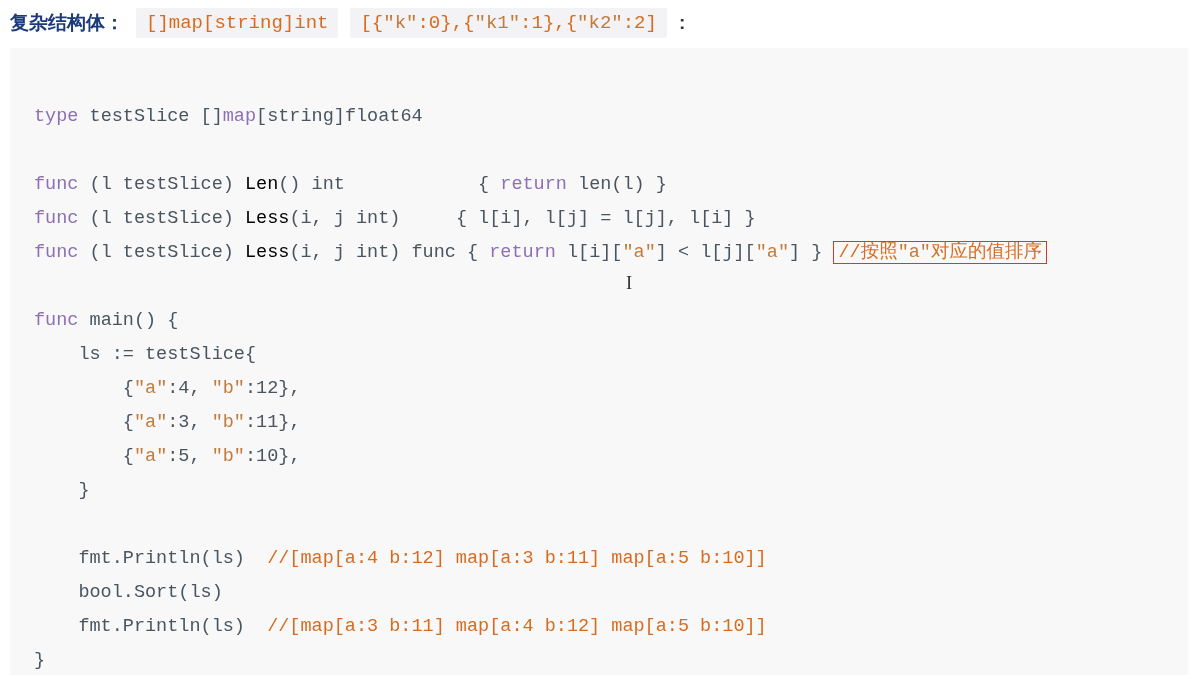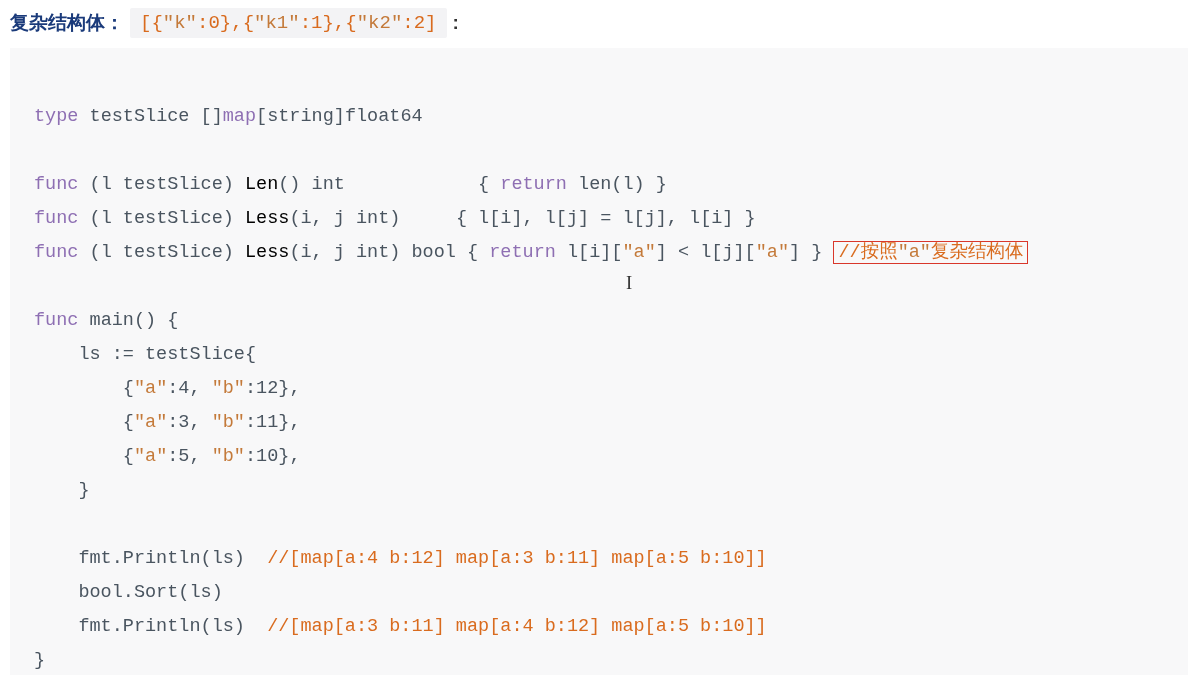--- a/index.html
+++ b/index.html
@@ -8,21 +8,21 @@
       box-sizing: border-box;
     }
     body {
       font-family: "SimSun", "Microsoft YaHei", sans-serif;
       background: #ffffff;
       padding: 8px 10px;
     }
     .header-line {
       display: flex;
       align-items: center;
-      gap: 6px;
+      gap: 12px;
       margin-bottom: 10px;
       font-size: 19px;
     }
     .header-label {
       font-weight: bold;
       color: #1a3a7a;
     }
     .inline-chip {
       background: #f3f3f5;
       padding: 4px 10px;
@@ -60,30 +60,31 @@
       font-family: serif;
       color: #333;
       position: absolute;
     }
   </style>
 </head>
 <body>
 
 <div class="header-line">
   <span class="header-label">复杂结构体：</span>
+  <span class="inline-chip">[]map[string]int</span>
   <span class="inline-chip"><span>[{</span><span class="s">"k"</span><span>:0},{</span><span class="s">"k1"</span><span>:1},{</span><span class="s">"k2"</span><span>:2]</span></span>
   <span style="color:#333;font-weight:bold">:</span>
 </div>
 
 <div class="code-block">
 <span class="cursor-i" style="left:616px; top:218px;">I</span><span class="kw">type</span><span> testSlice []</span><span class="kw">map</span><span>[string]float64</span>
 
 <span class="kw">func</span><span> (l testSlice) </span><span class="fn">Len</span><span>() int            { </span><span class="kw">return</span><span> len(l) }</span>
 <span class="kw">func</span><span> (l testSlice) </span><span class="fn">Less</span><span>(i, j int)     { l[i], l[j] = l[j], l[i] }</span>
-<span class="kw">func</span><span> (l testSlice) </span><span class="fn">Less</span><span>(i, j int) bool { </span><span class="kw">return</span><span> l[i][</span><span class="str-q">"a"</span><span>] &lt; l[j][</span><span class="str-q">"a"</span><span>] } </span><span class="boxed-comment"><span>//按照</span><span class="str-q">"a"</span><span>复杂结构体</span></span>
+<span class="kw">func</span><span> (l testSlice) </span><span class="fn">Less</span><span>(i, j int) func { </span><span class="kw">return</span><span> l[i][</span><span class="str-q">"a"</span><span>] &lt; l[j][</span><span class="str-q">"a"</span><span>] } </span><span class="boxed-comment"><span>//按照</span><span class="str-q">"a"</span><span>对应的值排序</span></span>
 
 <span class="kw">func</span><span> main() {</span>
 <span>    ls := testSlice{</span>
 <span>        {</span><span class="str-q">"a"</span><span>:4, </span><span class="str-q">"b"</span><span>:12},</span>
 <span>        {</span><span class="str-q">"a"</span><span>:3, </span><span class="str-q">"b"</span><span>:11},</span>
 <span>        {</span><span class="str-q">"a"</span><span>:5, </span><span class="str-q">"b"</span><span>:10},</span>
 <span>    }</span>
 
 <span>    fmt.Println(ls)  </span><span class="cmt">//[map[a:4 b:12] map[a:3 b:11] map[a:5 b:10]]</span>
 <span>    bool.Sort(ls)</span>

